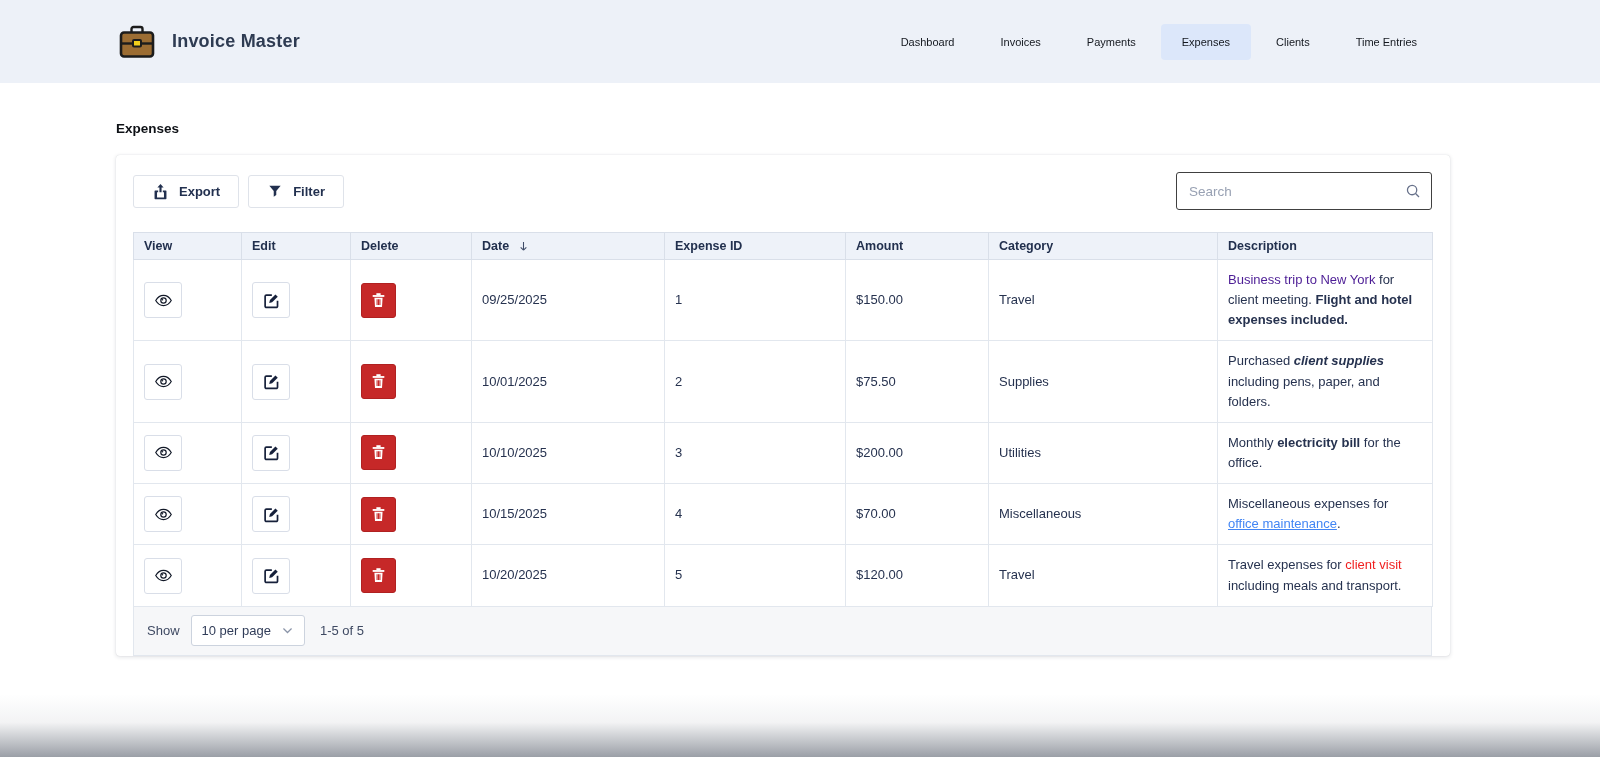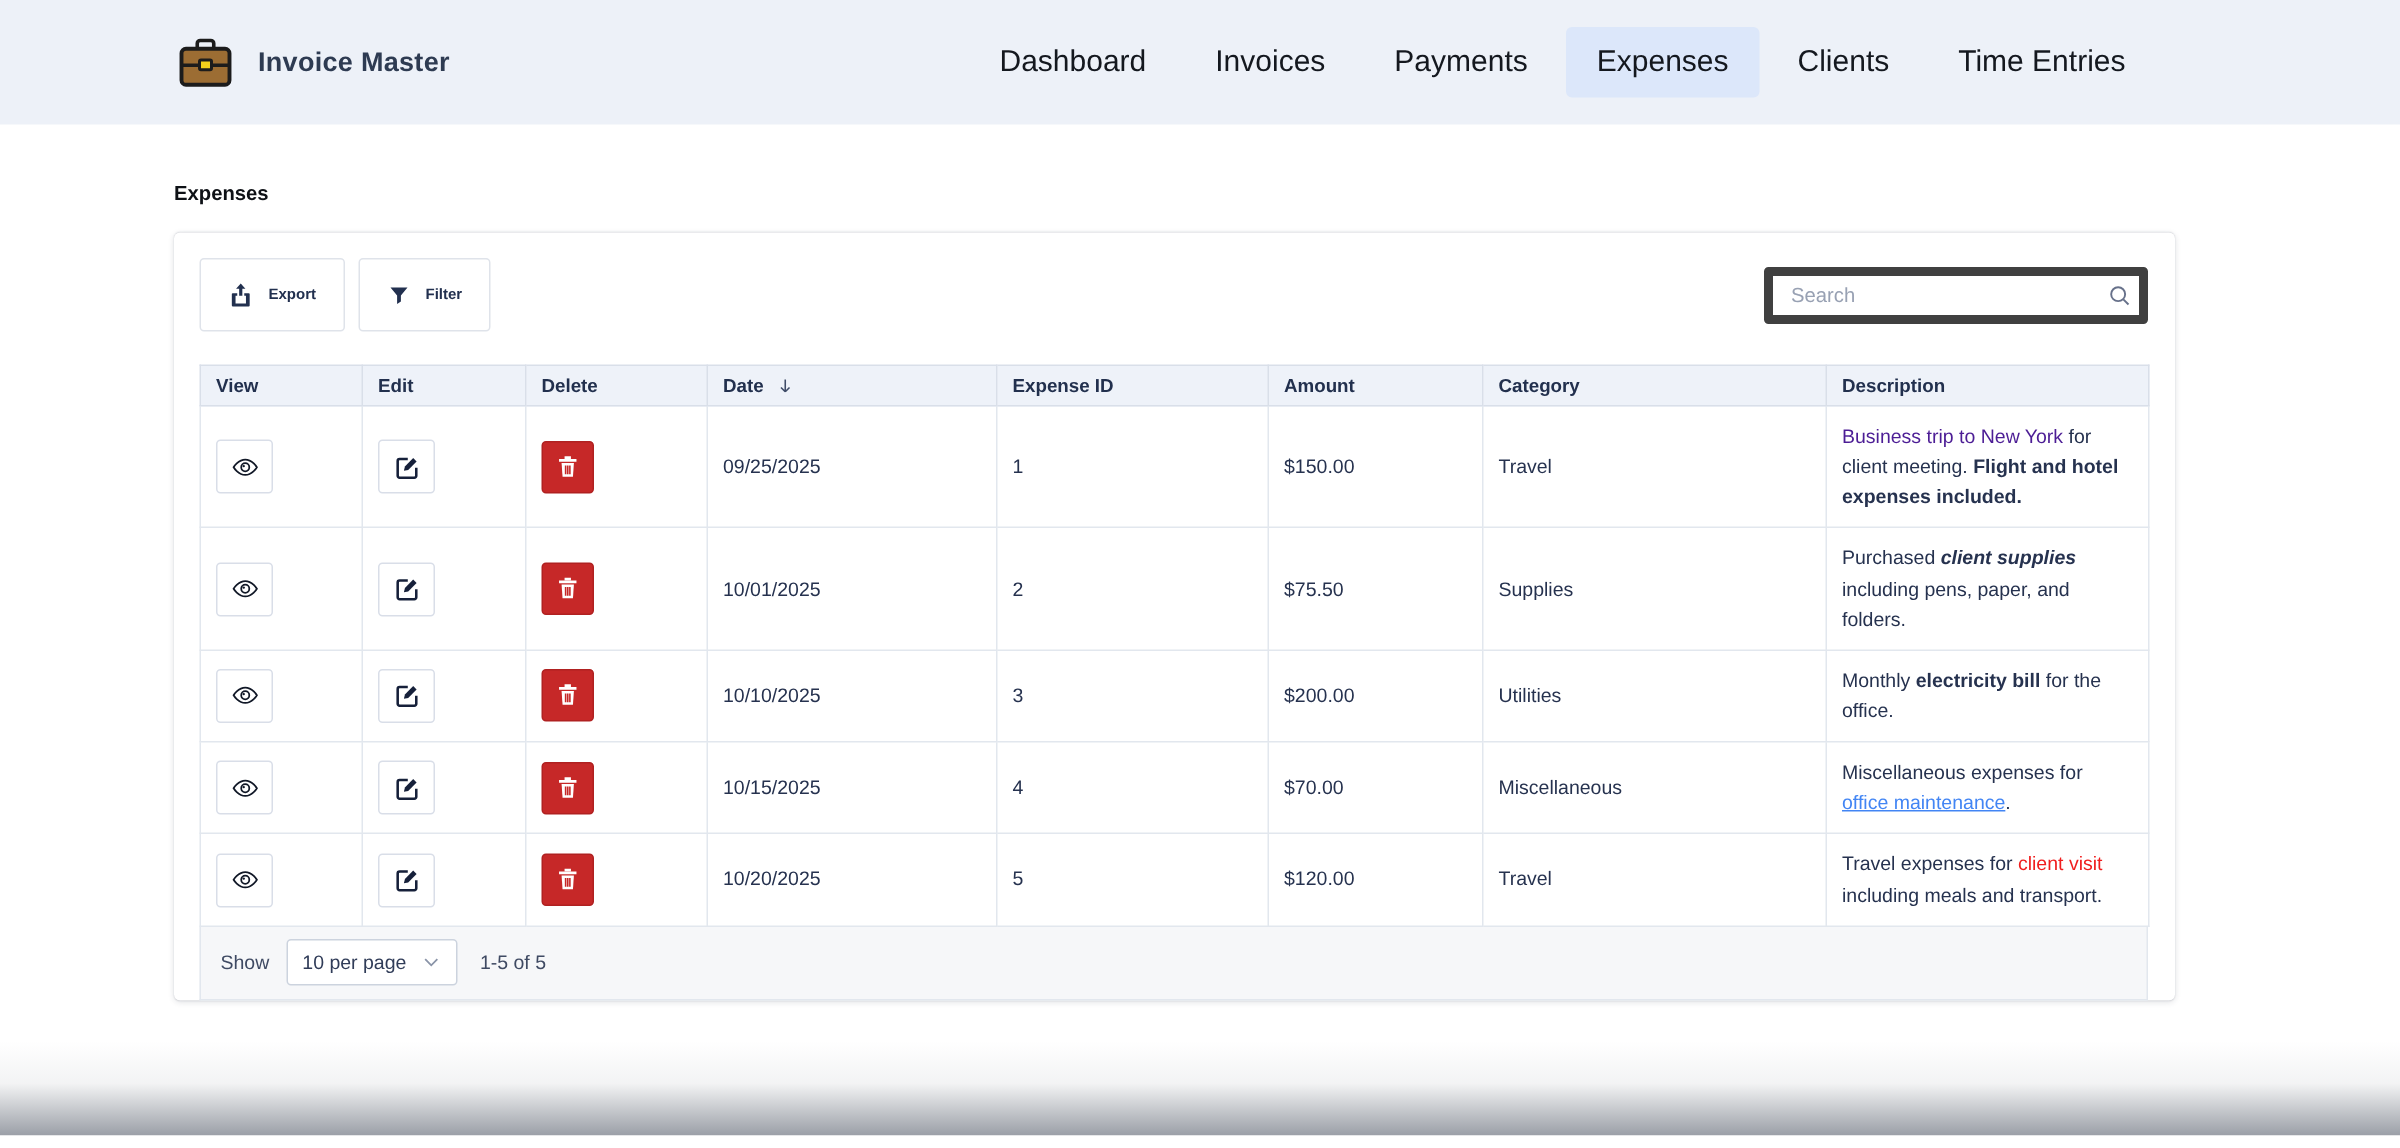--- a/index.html
+++ b/index.html
@@ -6,43 +6,43 @@
   html,body { width:1600px; height:765px; overflow:hidden; }
   body { font-family:"Liberation Sans", sans-serif; background:#ffffff; color:#26324f; position:relative; }
 
   
   .topbar { height:83px; background:#edf1f8; display:flex; align-items:center;
             justify-content:space-between; padding:0 181px 0 118px; }
   .brand { display:flex; align-items:center; gap:16px; }
   .brand .logo { width:38px; height:34px; display:inline-flex; }
   .brand .name { font-size:18px; font-weight:700; color:#2e3b52; letter-spacing:.2px; }
   .nav { display:flex; align-items:center; gap:42px; }
-  .nav-item { font-size:20px; color:#14181f; padding:12px 2px; cursor:pointer; white-space:nowrap; }
+  .nav-item { font-size:11px; color:#14181f; padding:12px 2px; cursor:pointer; white-space:nowrap; }
   .nav-item.active { background:#dce7fa; padding:12px 21px; border-radius:4px; margin:0 -19px; }
 
   
   .content { padding:38px 0 0 116px; }
   .page-title { font-size:13.5px; font-weight:700; color:#0e1116; }
   .add-btn { margin-top:22px; display:inline-block; background:#2563eb; color:#fff;
              font-size:14px; font-weight:700; border:none; border-radius:3px;
              padding:12px 20px; cursor:pointer; }
 
   
   .card { margin-top:19px; width:1334px; background:#fff; border-radius:4px;
           box-shadow:0 1px 4px rgba(25,35,60,.14), 0 0 1px rgba(25,35,60,.18);
           padding:17px 18px 0 17px; }
 
   .toolbar { display:flex; align-items:center; justify-content:space-between; }
   .toolbar-left { display:flex; gap:9px; }
   .tool-btn { display:inline-flex; align-items:center; gap:10px; background:#fff;
-              border:1px solid #dfe3ea; border-radius:3px; padding:0 18px; height:49px;
-              font-size:10px; font-weight:700; color:#22304f; cursor:pointer;
+              border:1px solid #dfe3ea; border-radius:3px; padding:0 18px; height:33px;
+              font-size:13px; font-weight:700; color:#22304f; cursor:pointer;
               font-family:"Liberation Sans", sans-serif; }
   .search-wrap { position:relative; width:256px; }
-  .search-wrap input { width:100%; height:38px; border:6px solid #404040; border-radius:3px;
+  .search-wrap input { width:100%; height:38px; border:1px solid #404040; border-radius:3px;
               padding:0 36px 0 12px; font-size:13.5px; color:#26324f; outline:none;
               font-family:"Liberation Sans", sans-serif; }
   .search-wrap input::placeholder { color:#98a1b3; }
   .search-wrap .icon { position:absolute; right:10px; top:10px; }
 
   
   table { margin-top:22px; border-collapse:collapse; table-layout:fixed; width:1299px; }
   col.c0{width:108px} col.c1{width:109px} col.c2{width:121px} col.c3{width:193px}
   col.c4{width:181px} col.c5{width:143px} col.c6{width:229px} col.c7{width:215px}
   th { background:#eef2f9; border:1px solid #d9dfe9; text-align:left; font-size:12.5px;

